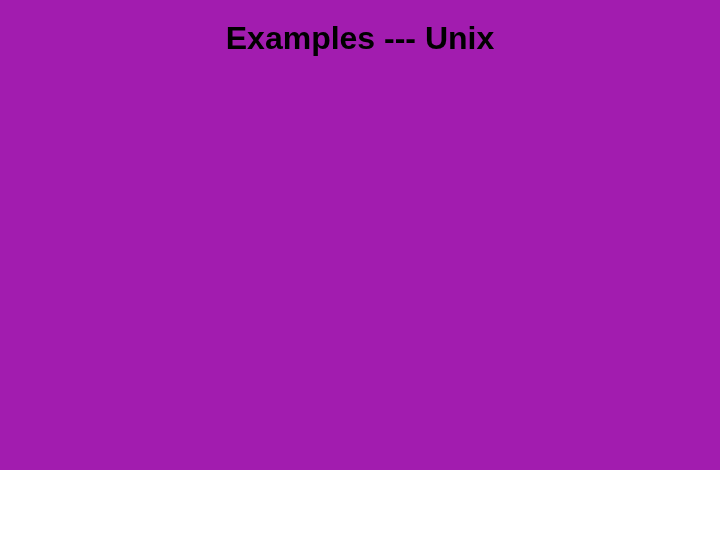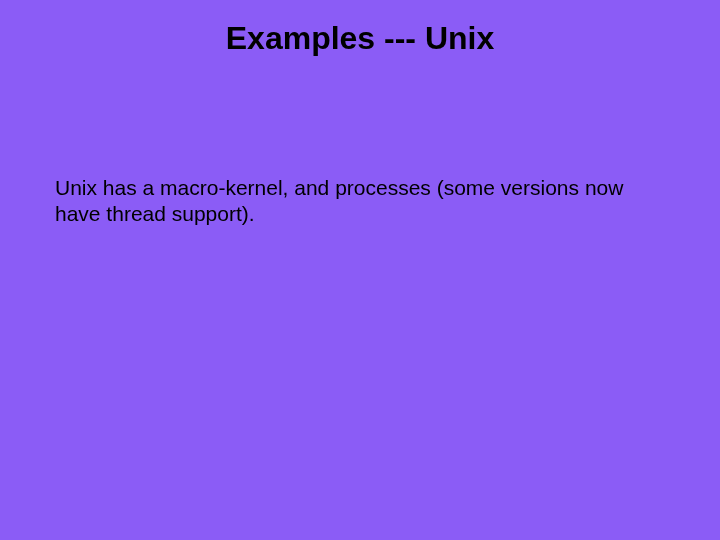--- a/index.html
+++ b/index.html
@@ -4,22 +4,22 @@
 <style>
   html, body {
     margin: 0;
     padding: 0;
     width: 720px;
     height: 540px;
     overflow: hidden;
   }
   .slide {
     width: 720px;
-    height: 540px;
-    background: #8b5cf6;
+    height: 470px;
+    background: #a21caf;
     position: relative;
     font-family: Arial, Helvetica, sans-serif;
   }
   .title {
     position: absolute;
     top: 20px;
     left: 0;
     right: 0;
     text-align: center;
     color: #000000;
@@ -34,14 +34,13 @@
     color: #000000;
     font-size: 21px;
     line-height: 1.25;
   }
 </style>
 </head>
 <body>
 
 <div class="slide">
   <div class="title">Examples --- Unix</div>
-  <div class="body">Unix has a macro-kernel, and processes (some versions now have thread support).</div>
 </div>
 
 </body></html>

